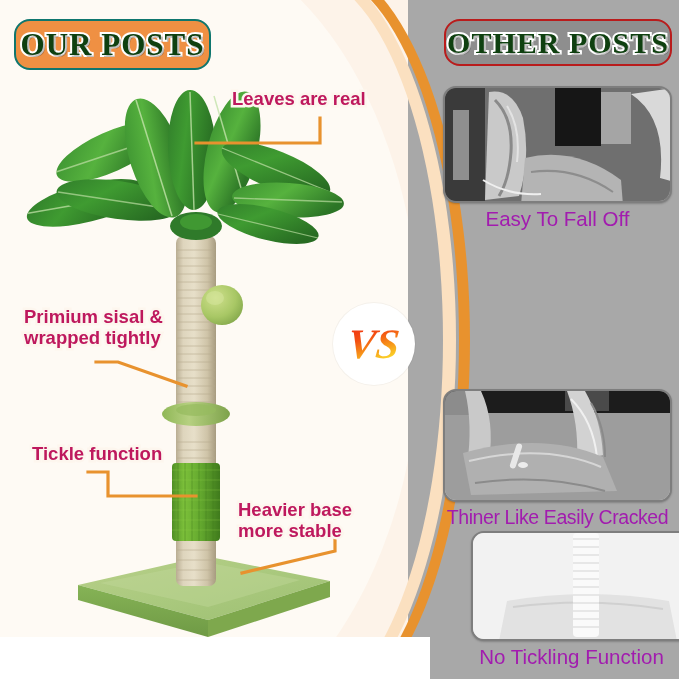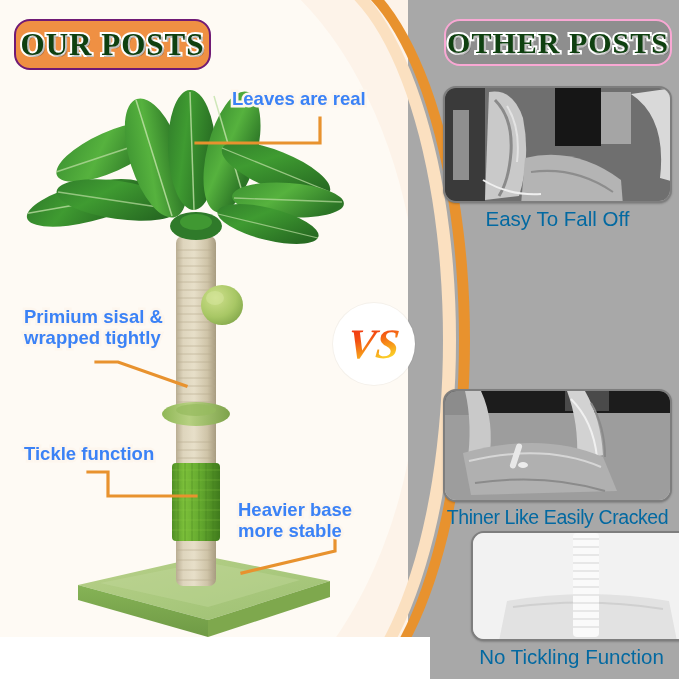--- a/index.html
+++ b/index.html
@@ -46,47 +46,47 @@
     background:transparent;
   }
 
   
   .badge{
     position:absolute; display:flex; align-items:center; justify-content:center;
     border-radius:16px;
   }
   .badge-our{
     left:14px; top:19px; width:197px; height:51px;
-    background:#ef9043; border:2px solid #701a75;
+    background:#ef9043; border:2px solid #0f766e;
   }
   .badge-other{
     left:444px; top:19px; width:228px; height:47px;
-    background:#8e8e8e; border:2px solid #f9a8d4;
+    background:#8e8e8e; border:2px solid #b91c1c;
   }
   .badge-text{
     font-family:"Liberation Serif", serif;
     font-weight:bold; font-size:31px; letter-spacing:1px;
     color:#0f4010; white-space:nowrap;
     -webkit-text-stroke:4px #ffffff;
     paint-order: stroke fill;
     text-shadow: 2px 2px 0 rgba(0,0,0,.25);
   }
   .badge-other .badge-text{ font-size:30px; }
 
   
   .callout{
     position:absolute;
-    color:#3b82f6; font-weight:bold; font-size:18.5px; line-height:1.14;
+    color:#be185d; font-weight:bold; font-size:18.5px; line-height:1.14;
     -webkit-text-stroke:5px #fdf6ee;
     paint-order: stroke fill;
     white-space:pre-line;
   }
   .c-leaves{ left:232px; top:88px; }
   .c-sisal { left:24px;  top:306px; }
-  .c-tickle{ left:24px;  top:443px; }
+  .c-tickle{ left:32px;  top:443px; }
   .c-base  { left:230px; top:499px; text-align:left;margin-left:8px; }
 
   
   .tree{ position:absolute; left:0; top:0; width:420px; height:679px; }
 
   
   .vs-badge{
     position:absolute; left:333px; top:303px; width:82px; height:82px;
     border-radius:50%; background:#ffffff;
     display:flex; align-items:center; justify-content:center;
@@ -101,21 +101,21 @@
   }
 
   
   .thumb-card{ position:absolute; left:443px; width:229px; }
   .thumb{
     width:229px; border-radius:13px; border:2px solid #7e7e7e;
     overflow:hidden; position:relative; background:#cfcfcf;
     box-shadow:0 1px 2px rgba(0,0,0,.22);
   }
   .cap{
-    text-align:center; color:#0369a1; font-size:20.5px;
+    text-align:center; color:#a21caf; font-size:20.5px;
     margin-top:4px; white-space:nowrap;
   }
   .cap.small{ font-size:19.5px; letter-spacing:-0.4px; }
   .t1{ top:86px; } .t1 .thumb{ height:117px; }
   .t2{ top:252px; } .t2 .thumb{ height:98px; }
   .t3{ top:389px; } .t3 .thumb{ height:113px; }
   .t4{ top:531px;padding-left:28px; } .t4 .thumb{ height:110px; }
 </style>
 </head>
 <body>

